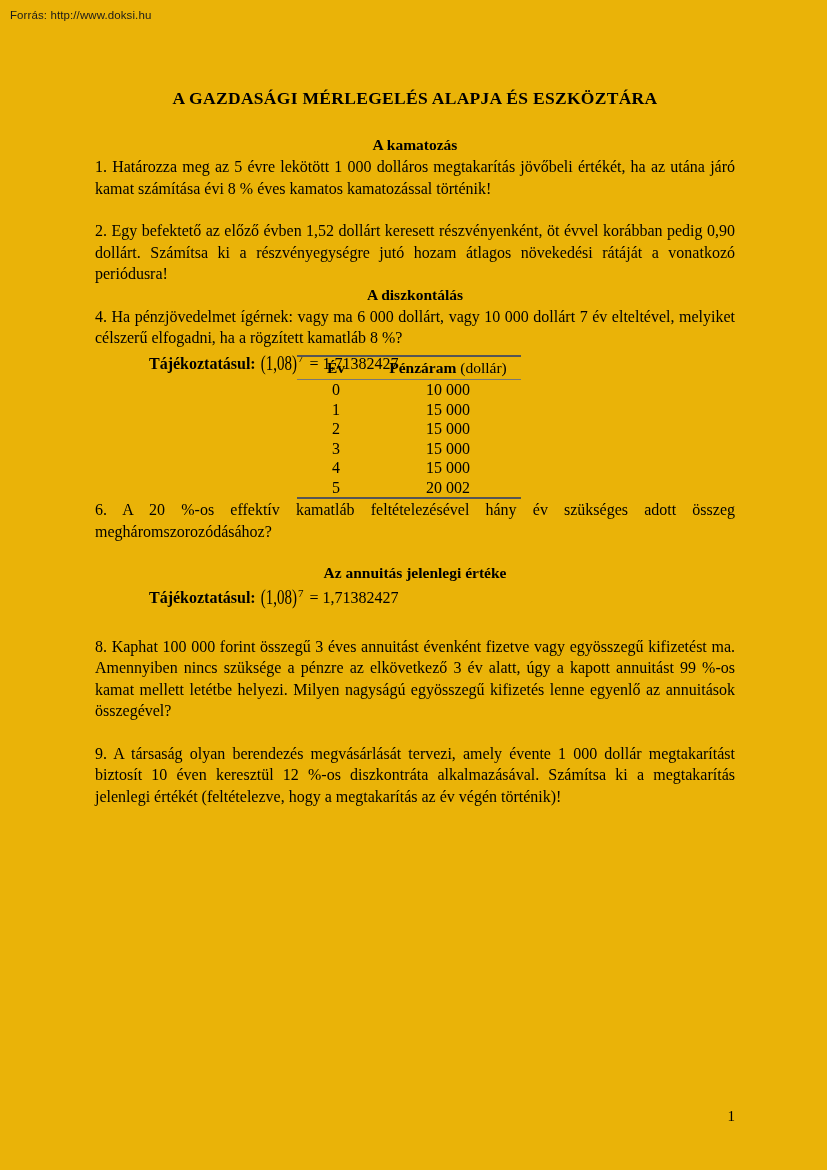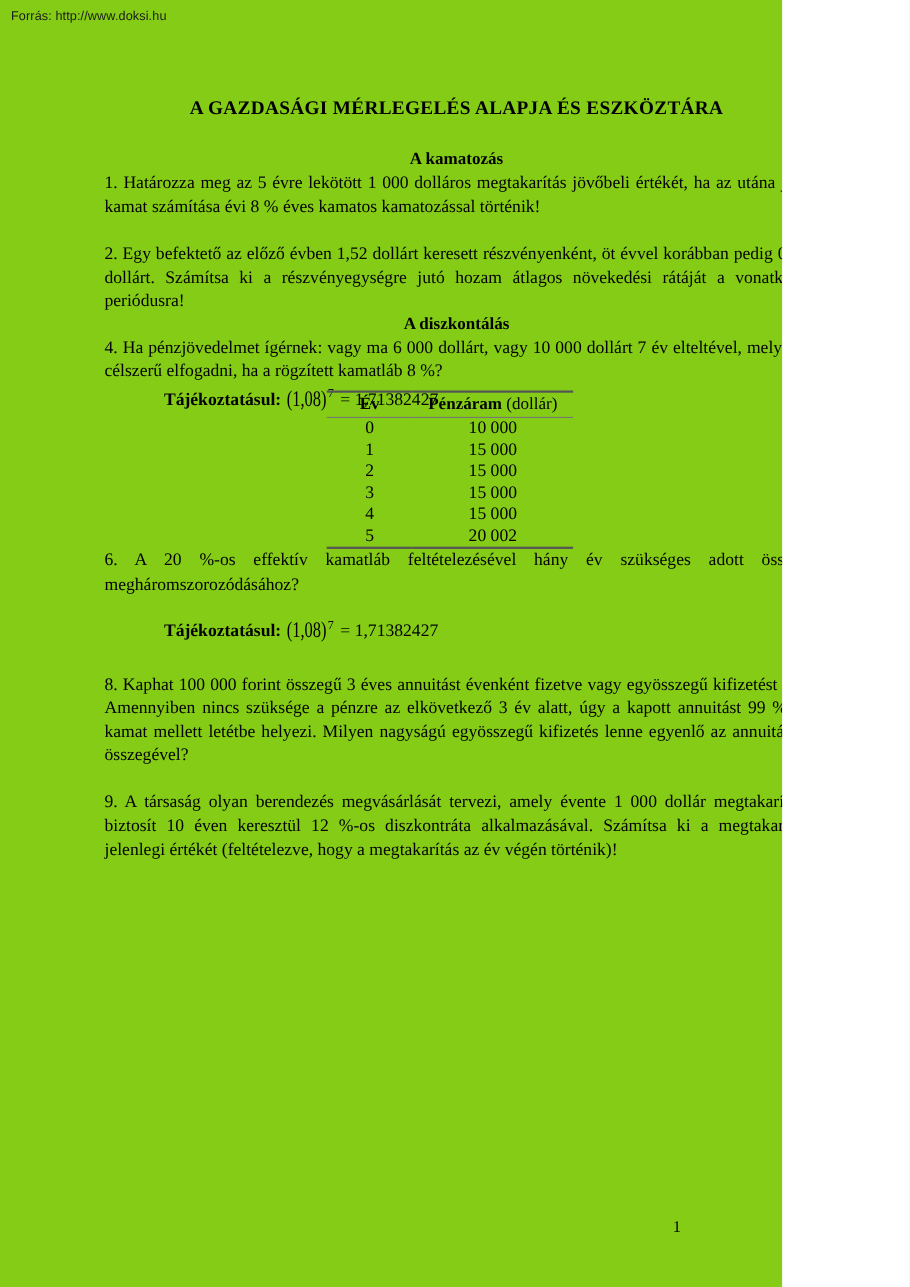--- a/index.html
+++ b/index.html
@@ -7,23 +7,23 @@
     margin: 0;
     padding: 0;
     background: #ffffff;
   }
   body {
     font-family: "Liberation Serif", "DejaVu Serif", serif;
     color: #000000;
   }
   .page {
     position: relative;
-    width: 711px;
+    width: 827px;
     height: 1170px;
-    background: #84cc16;
+    background: #eab308;
     overflow: hidden;
     box-sizing: border-box;
   }
   
   .watermark {
     position: absolute;
     top: 9px;
     left: 10px;
     font-family: "Liberation Sans", "DejaVu Sans", sans-serif;
     font-size: 11.5px;
@@ -213,20 +213,21 @@
             <td>5</td>
             <td>20 002</td>
           </tr>
         </tbody>
       </table>
     </div>
 
 
     <p class="para gap-after">6. A 20 %-os effektív kamatláb feltételezésével hány év szükséges adott összeg megháromszorozódásához?</p>
 
+    <h2 class="section-heading">Az annuitás jelenlegi értéke</h2>
 
 
     <div class="formula">
       <span class="lbl">Tájékoztatásul:</span><span class="math"><span class="paren">(1,08)</span><sup>7</sup><span class="eq">= 1,71382427</span></span>
     </div>
 
     <p class="para" style="margin-top:26px;">8. Kaphat 100 000 forint összegű 3 éves annuitást évenként fizetve vagy egyösszegű kifizetést ma. Amennyiben nincs szüksége a pénzre az elkövetkező 3 év alatt, úgy a kapott annuitást 99 %-os kamat mellett letétbe helyezi. Milyen nagyságú egyösszegű kifizetés lenne egyenlő az annuitások összegével?</p>
 
     <p class="para">9. A társaság olyan berendezés megvásárlását tervezi, amely évente 1 000 dollár megtakarítást biztosít 10 éven keresztül 12 %-os diszkontráta alkalmazásával. Számítsa ki a megtakarítás jelenlegi értékét (feltételezve, hogy a megtakarítás az év végén történik)!</p>
 

